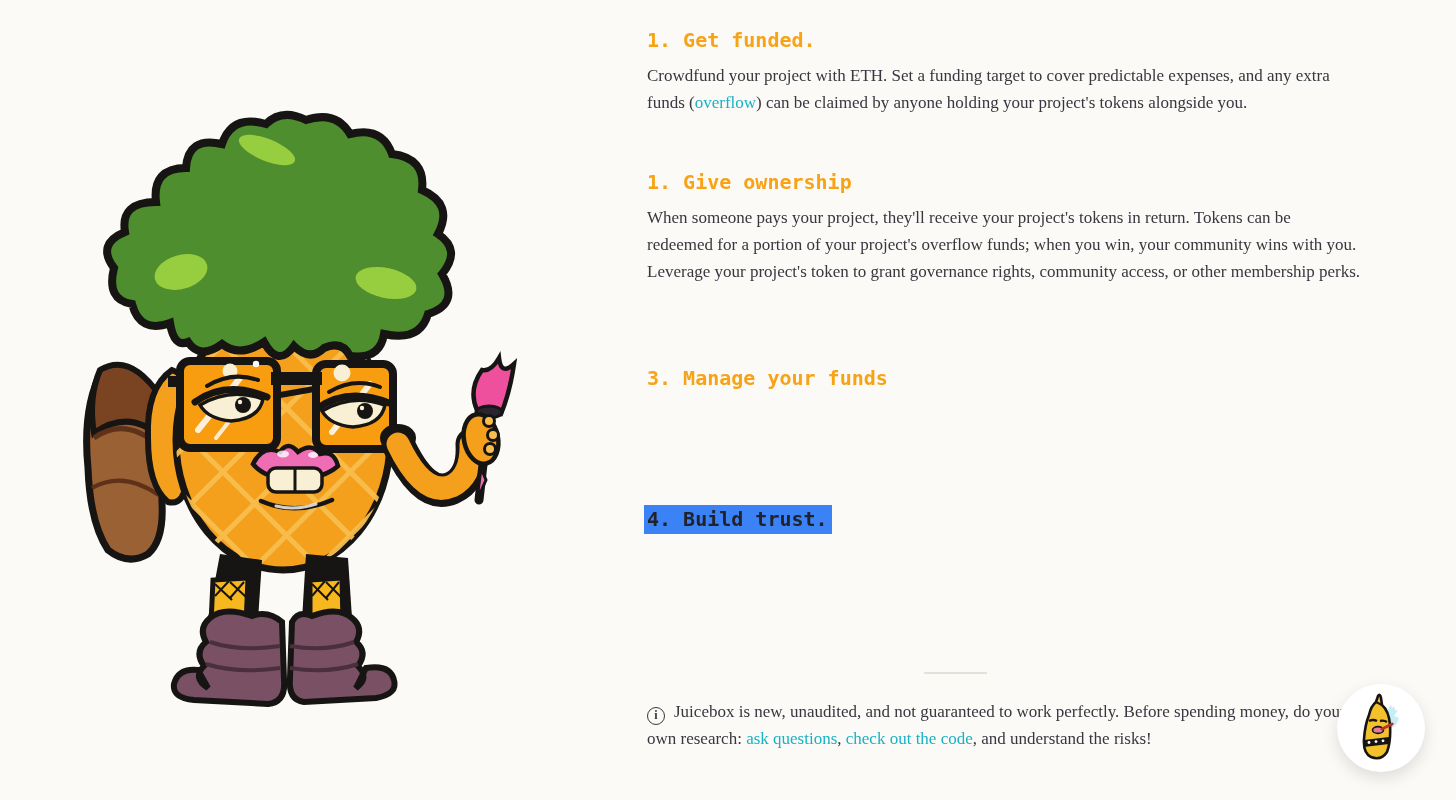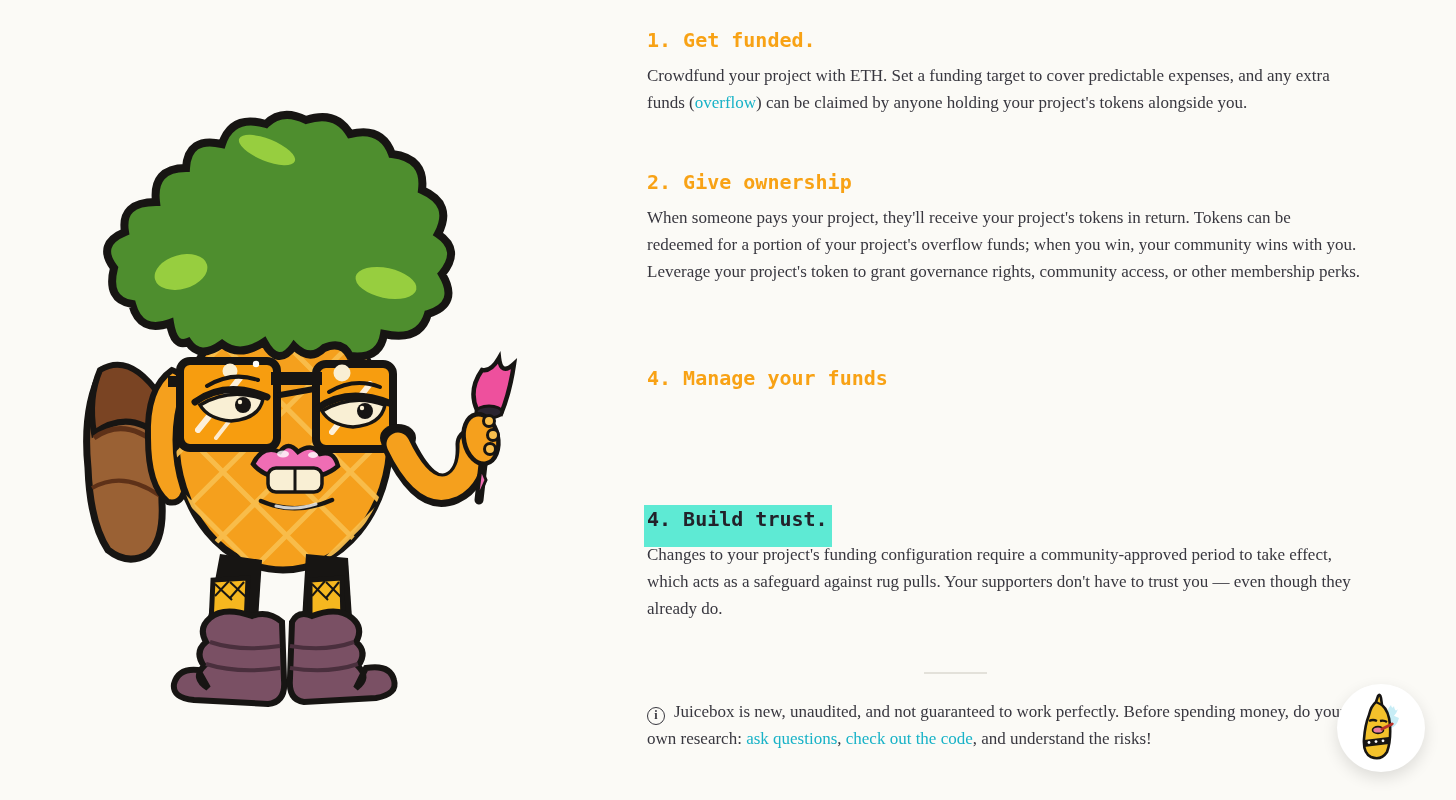--- a/index.html
+++ b/index.html
@@ -15,21 +15,21 @@
   .mascot svg{display:block;width:100%;height:100%;}
 
   
   .content{position:absolute;left:599px;top:0;width:714px;height:800px;}
   .blk{position:absolute;left:8px;width:714px;margin-left:40px;}
   h2.h{
     margin:0;font-size:20px;line-height:28px;font-weight:bold;
     color:#F8A215;letter-spacing:0;
   }
   h2.h .hl{
-    color:#22222A;background:#5eead4;padding:2px 4px 16px 3px;margin-left:-3px;
+    color:#22222A;background:#3b82f6;padding:2px 4px 3px 3px;margin-left:-3px;
   }
   p.b{
     margin:0;font-size:17px;line-height:27px;color:#38373F;font-family:Liberation Serif, serif;
   }
   a.lnk{color:#18B2C7;text-decoration:none;cursor:pointer;}
   .divider{
     position:absolute;left:325px;width:63px;border:0;margin:0;
     border-top:2px solid #E3E1DA;
   }
   .info-i{
@@ -187,35 +187,32 @@
     <div class="blk" style="top:26px">
       <h2 class="h">1. Get funded.</h2>
     </div>
     <div class="blk" style="top:62px">
       <p class="b">
         <span>Crowdfund your project with ETH. Set a funding target to cover predictable expenses, and any extra funds (</span><a class="lnk">overflow</a><span>) can be claimed by anyone holding your project's tokens alongside you.</span>
       </p>
     </div>
 
     <div class="blk" style="top:168px">
-      <h2 class="h">2. Give ownership</h2>
+      <h2 class="h">1. Give ownership</h2>
     </div>
     <div class="blk" style="top:204px">
       <p class="b">When someone pays your project, they'll receive your project's tokens in return. Tokens can be redeemed for a portion of your project's overflow funds; when you win, your community wins with you. Leverage your project's token to grant governance rights, community access, or other membership perks.</p>
     </div>
 
     <div class="blk" style="top:364px">
-      <h2 class="h">4. Manage your funds</h2>
+      <h2 class="h">3. Manage your funds</h2>
     </div>
 
     <div class="blk" style="top:505px">
       <h2 class="h"><span class="hl">4. Build trust.</span></h2>
-    </div>
-    <div class="blk" style="top:541px">
-      <p class="b">Changes to your project's funding configuration require a community-approved period to take effect, which acts as a safeguard against rug pulls. Your supporters don't have to trust you — even though they already do.</p>
     </div>
 
     <hr class="divider" style="top:672px">
 
     <div class="blk" style="top:698px">
       <p class="b">
         <span class="info-i">i</span><span>Juicebox is new, unaudited, and not guaranteed to work perfectly. Before spending money, do your own research: </span><a class="lnk">ask questions</a><span>, </span><a class="lnk">check out the code</a><span>, and understand the risks!</span>
       </p>
     </div>
   </div>

